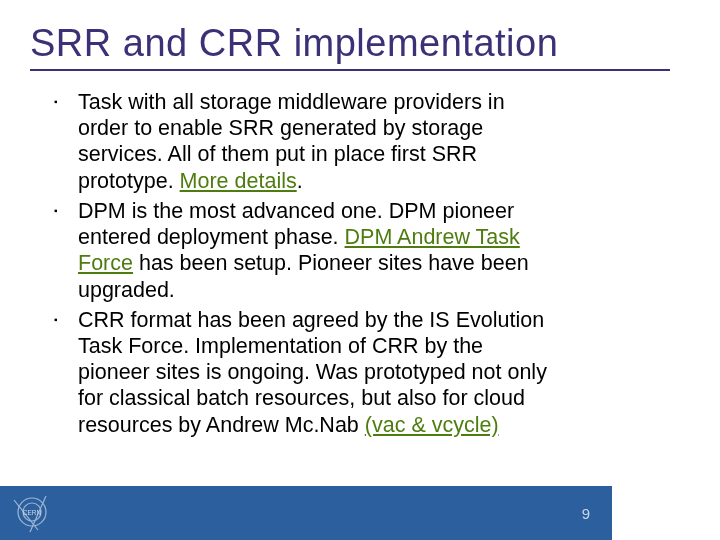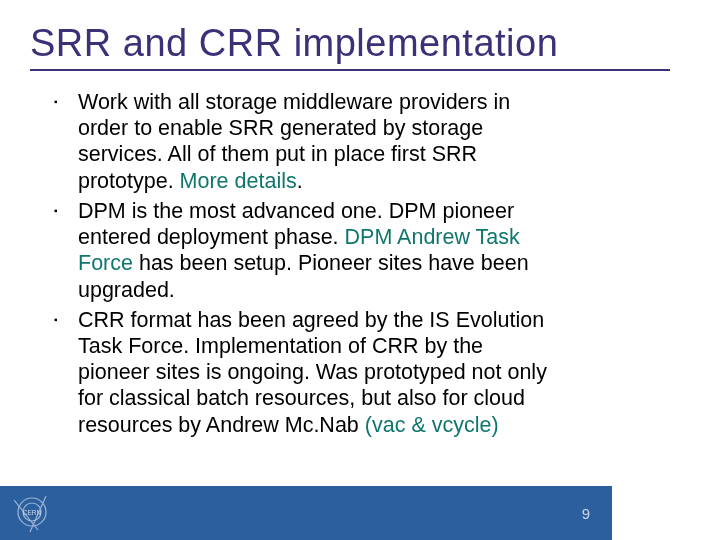--- a/index.html
+++ b/index.html
@@ -42,21 +42,22 @@
     line-height: 26px;
     color: #000;
   }
   .bullet-text {
     flex: 1;
     font-size: 21.5px;
     line-height: 1.22;
     color: #000;
   }
   .link {
-    color: #0f766e;
+    text-decoration: underline;
+    color: #4d7c0f;
   }
   .footer {
     flex: 0 0 54px;
     width: 100%;
     background: #2b5f9e;
     position: relative;
     display: flex;
     align-items: center;
   }
   .page-num {
@@ -79,21 +80,21 @@
 
 <div class="slide">
   <h1 class="title">SRR and CRR implementation</h1>
   <div class="title-underline"></div>
 
   <div class="body">
     <ul class="bullets">
       <li>
         <span class="bullet-marker">▪</span>
         <span class="bullet-text">
-          <span>Work with all storage middleware providers in order to enable SRR generated by storage services. All of them put in place first SRR prototype. </span><span class="link">More details</span><span>.</span>
+          <span>Task with all storage middleware providers in order to enable SRR generated by storage services. All of them put in place first SRR prototype. </span><span class="link">More details</span><span>.</span>
         </span>
       </li>
       <li>
         <span class="bullet-marker">▪</span>
         <span class="bullet-text">
           <span>DPM is the most advanced one. DPM pioneer entered deployment phase. </span><span class="link">DPM Andrew Task Force</span><span> has been setup. Pioneer sites have been upgraded.</span>
         </span>
       </li>
       <li>
         <span class="bullet-marker">▪</span>

